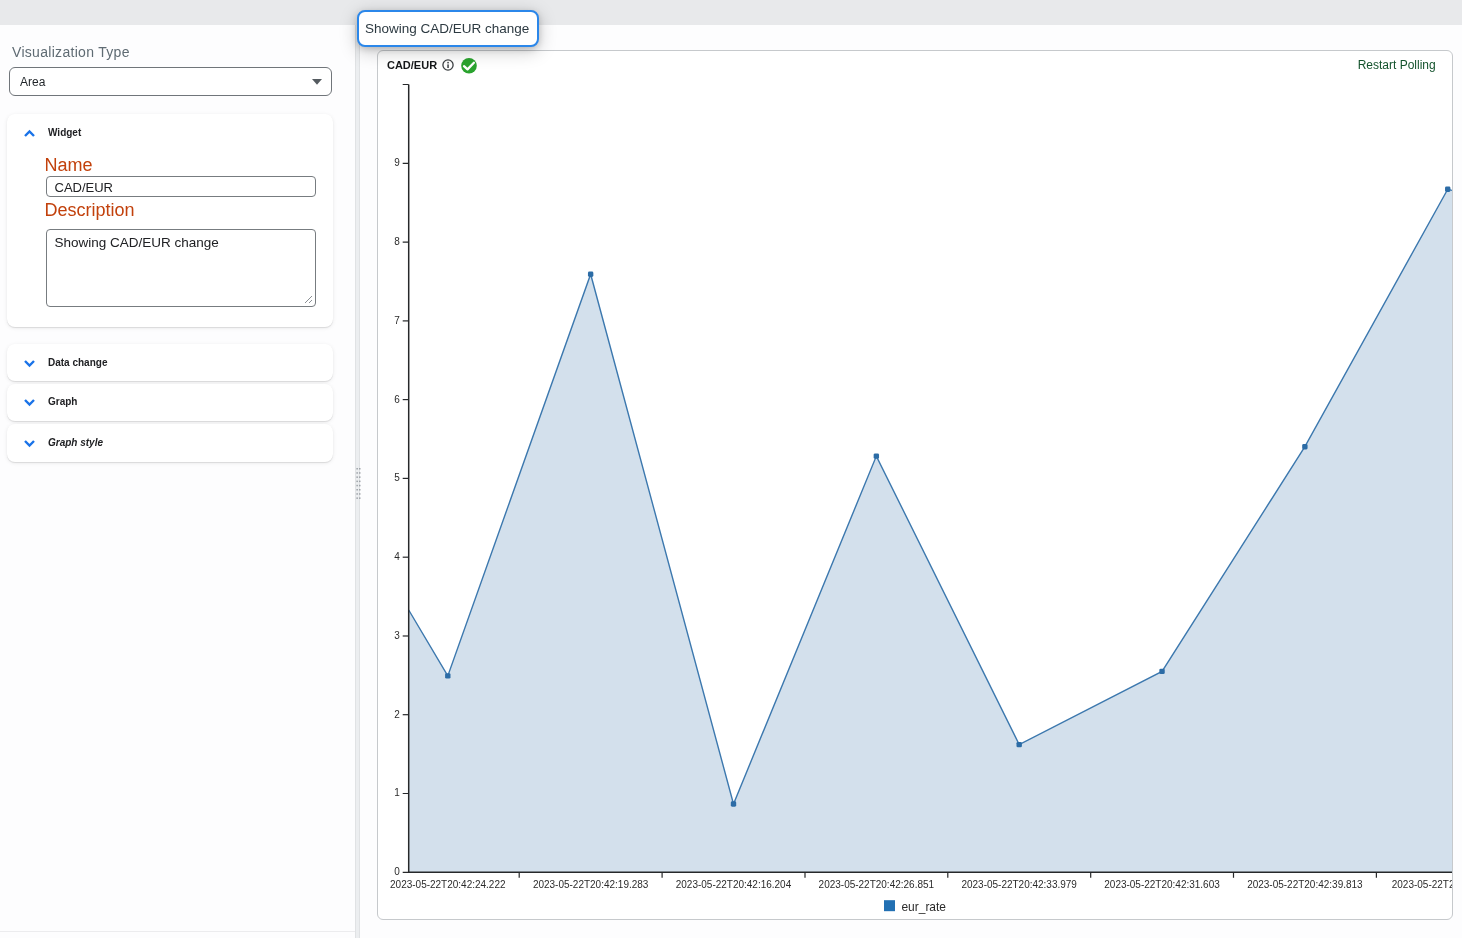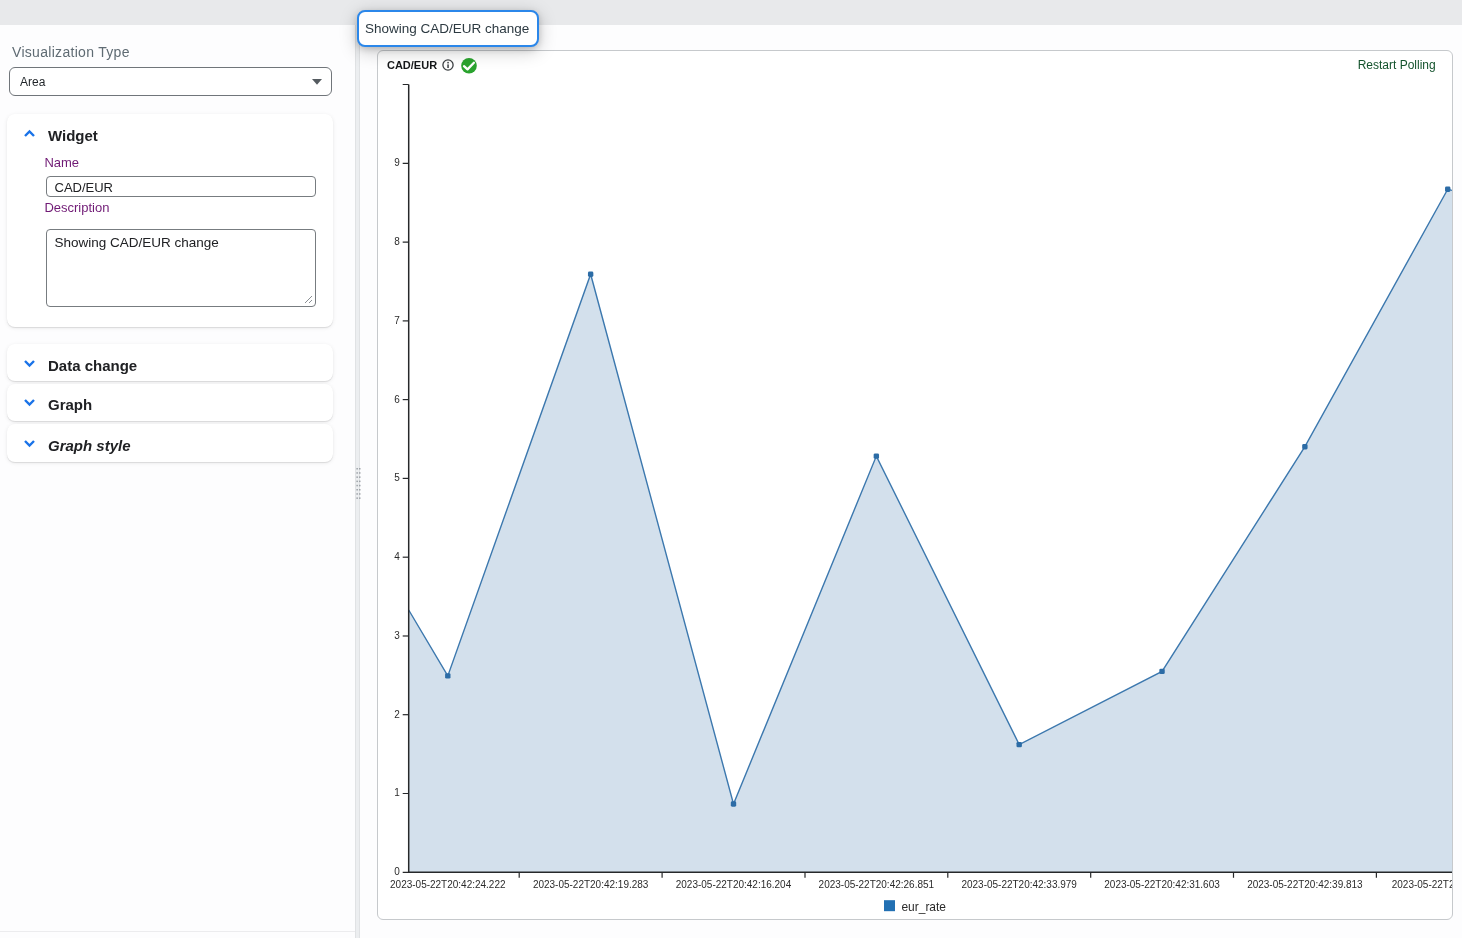--- a/index.html
+++ b/index.html
@@ -6,22 +6,22 @@
   html,body { width:1462px; height:938px; overflow:hidden; }
   body { font-family:"Liberation Sans", sans-serif; background:#fdfdfe; position:relative; }
   .topstrip { position:absolute; left:0; top:0; width:1462px; height:25px; background:#e8e9eb; }
   .abs { position:absolute; }
   
   .vt-label { left:12px; top:44px; font-size:14px; letter-spacing:0.3px; color:#5f6b73; }
   .select { left:9px; top:67px; width:323px; height:29px; background:#fff; border:1px solid #70757a; border-radius:6px; }
   .select .val { position:absolute; left:10px; top:7px; font-size:12px; color:#1f2428; }
   .card { background:#fff; border-radius:8px; box-shadow:0 1px 1px rgba(0,0,0,0.10), 0 1px 4px rgba(0,0,0,0.08); }
   .widget-card { left:7px; top:113.5px; width:325.7px; height:213px; }
-  .sec-title { font-weight:bold; font-size:15px; color:#202124; position:absolute; left:41px; }
-  .flabel { font-size:13px; color:#701a75; position:absolute; left:37.4px;text-align:center; }
+  .sec-title { font-weight:bold; font-size:10px; color:#202124; position:absolute; left:41px; }
+  .flabel { font-size:18px; color:#c2410c; position:absolute; left:37.4px;text-align:center; }
   .tbox { position:absolute; left:38.5px; width:270px; background:#fff; border:1px solid #777c80; border-radius:4px; }
   .dd-card { left:7px; width:325.7px; height:37px; }
   .splitter { left:355px; top:25px; width:5px; height:913px; background:#eceef0; border-left:1px solid #e0e2e4; border-right:1px solid #e0e2e4; }
   
   .tooltip { left:356.5px; top:10.3px; width:182.5px; height:36.8px; background:#fff; border:2px solid #2b87ea; border-radius:8px; box-shadow:0 4px 18px rgba(0,0,0,0.22), 0 2px 6px rgba(0,0,0,0.16); }
   .tooltip span { position:absolute; left:6.5px; top:9px; font-size:13.5px; color:#2d3a42; white-space:nowrap; }
   
   .chart-card { left:376.8px; top:49.9px; width:1076.4px; height:870.6px; background:#fff; border:1px solid #c6c9cc; border-radius:6px; overflow:hidden; }
   .chart-title { position:absolute; left:9.2px; top:8.6px; font-size:11px; font-weight:bold; color:#16181a; }
   .restart { position:absolute; right:16.5px; top:6.7px; font-size:12px; color:#14532d; }

